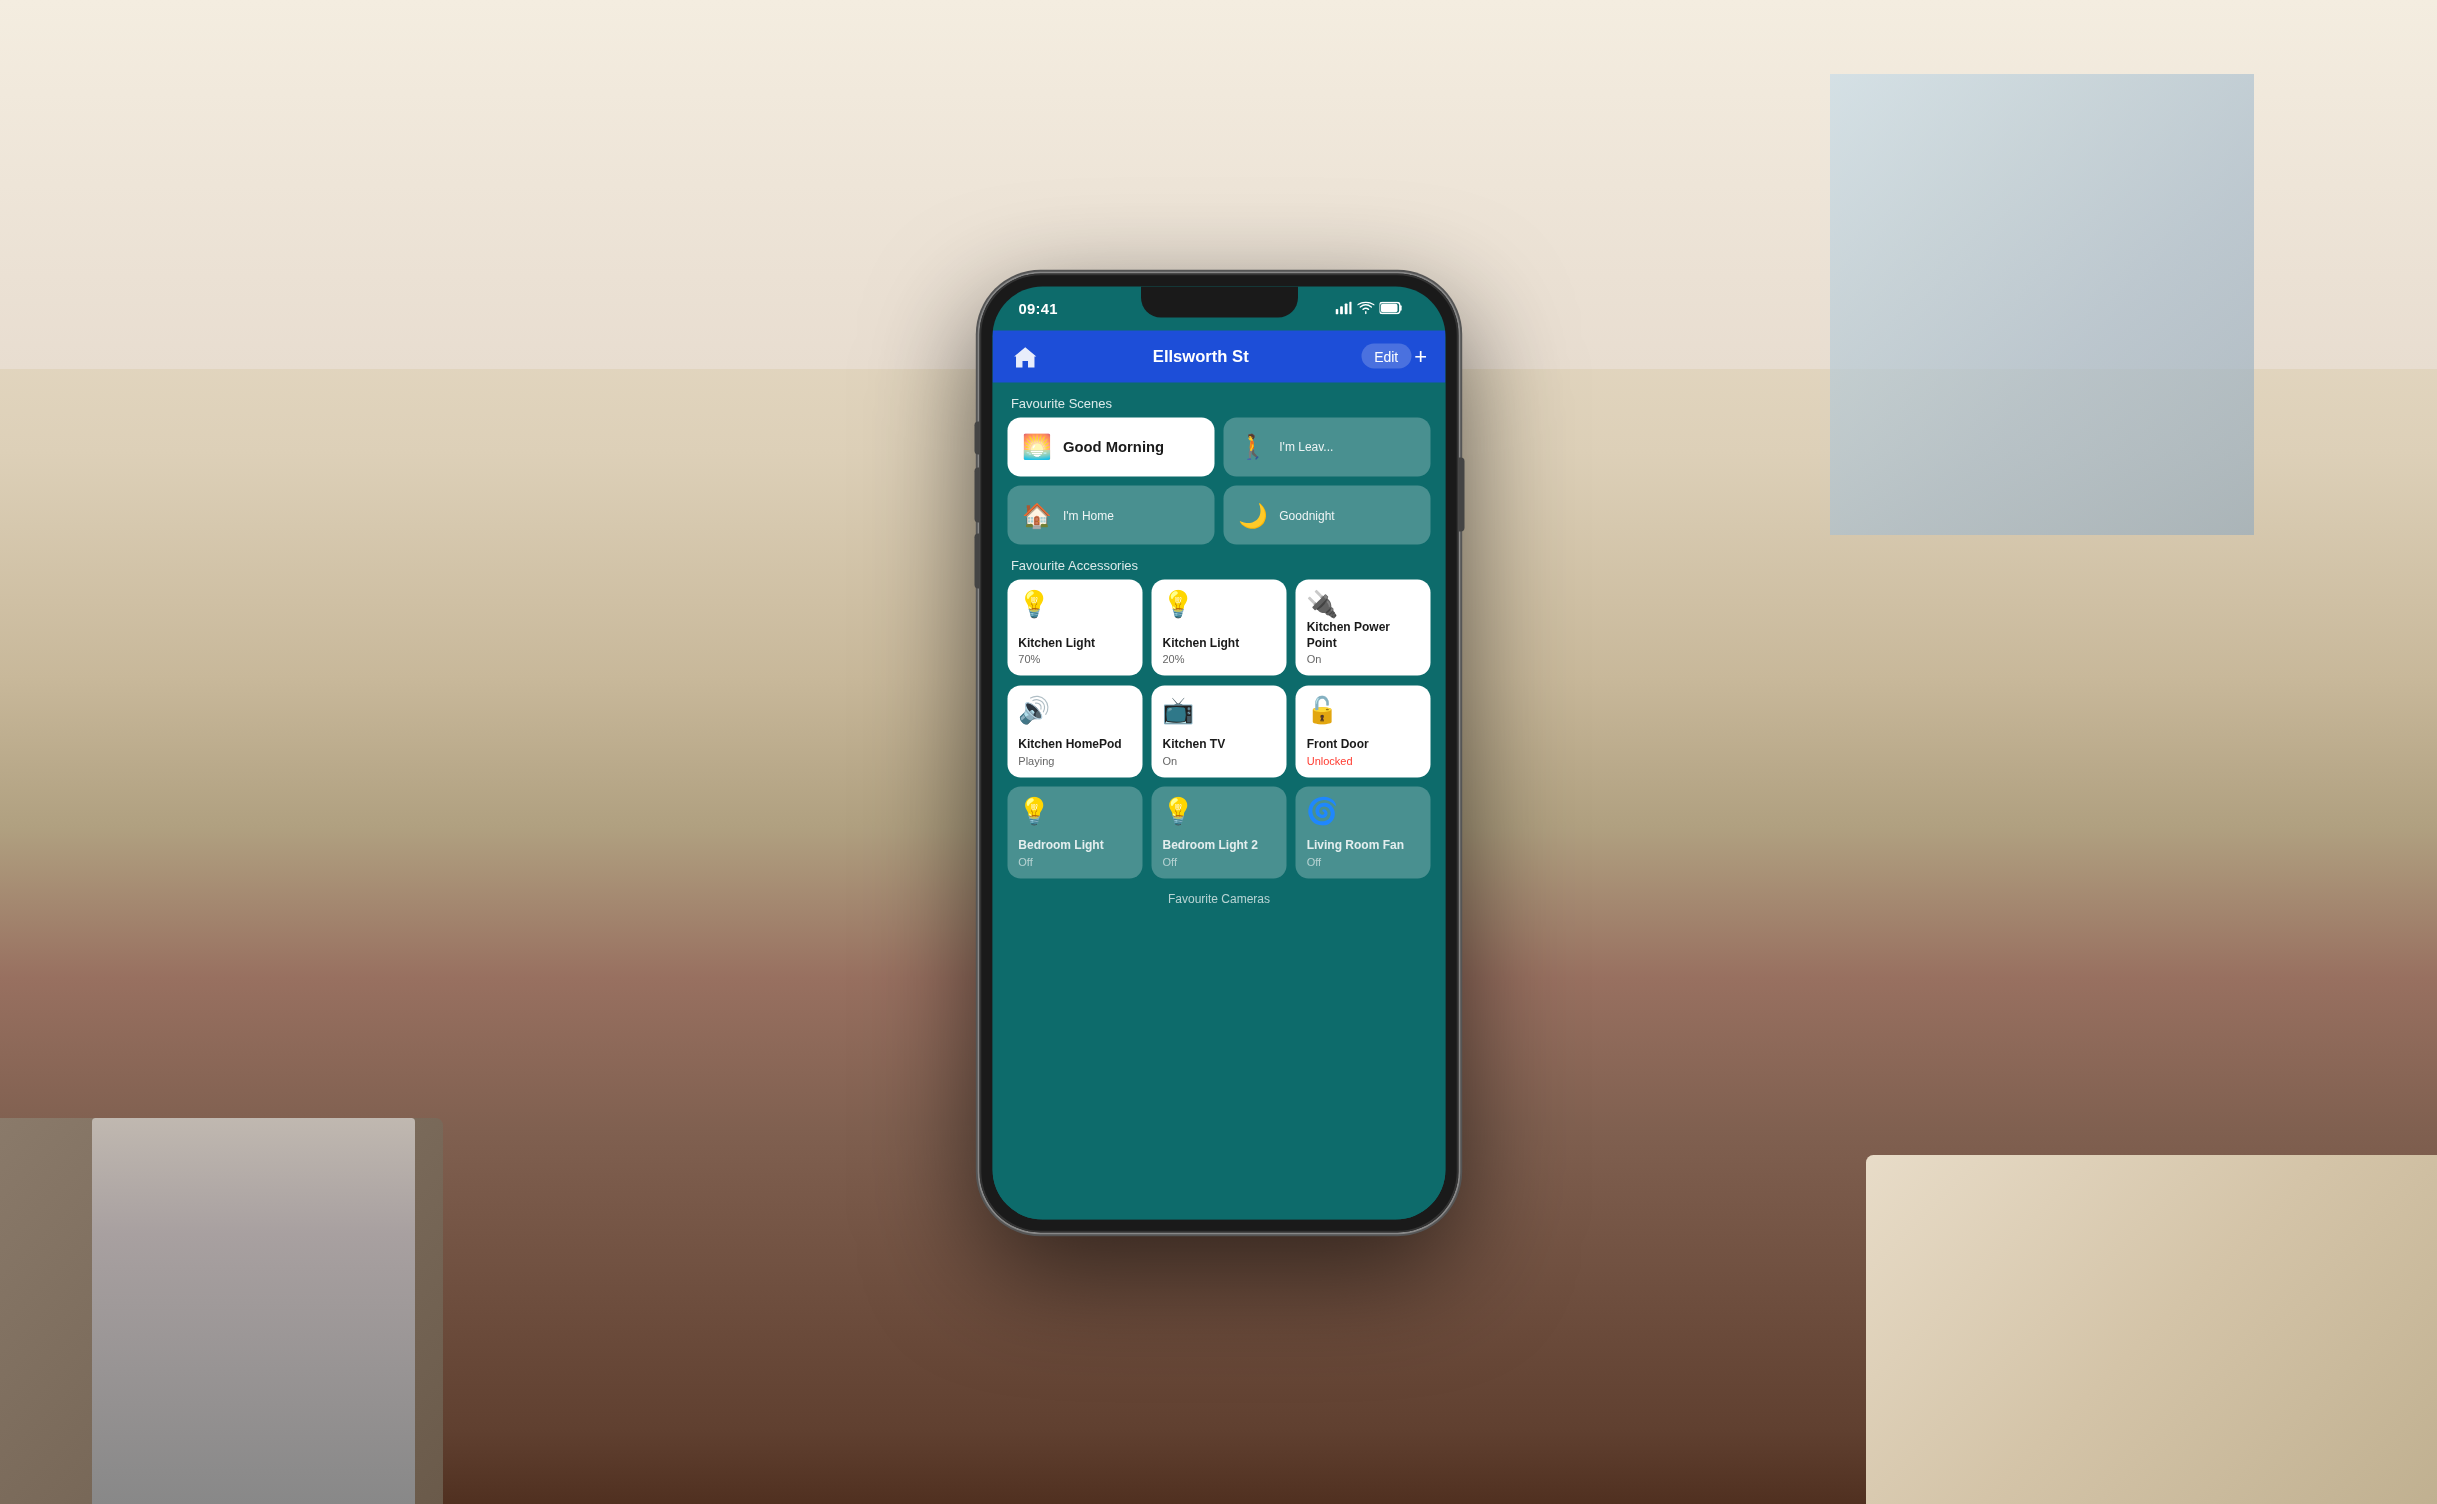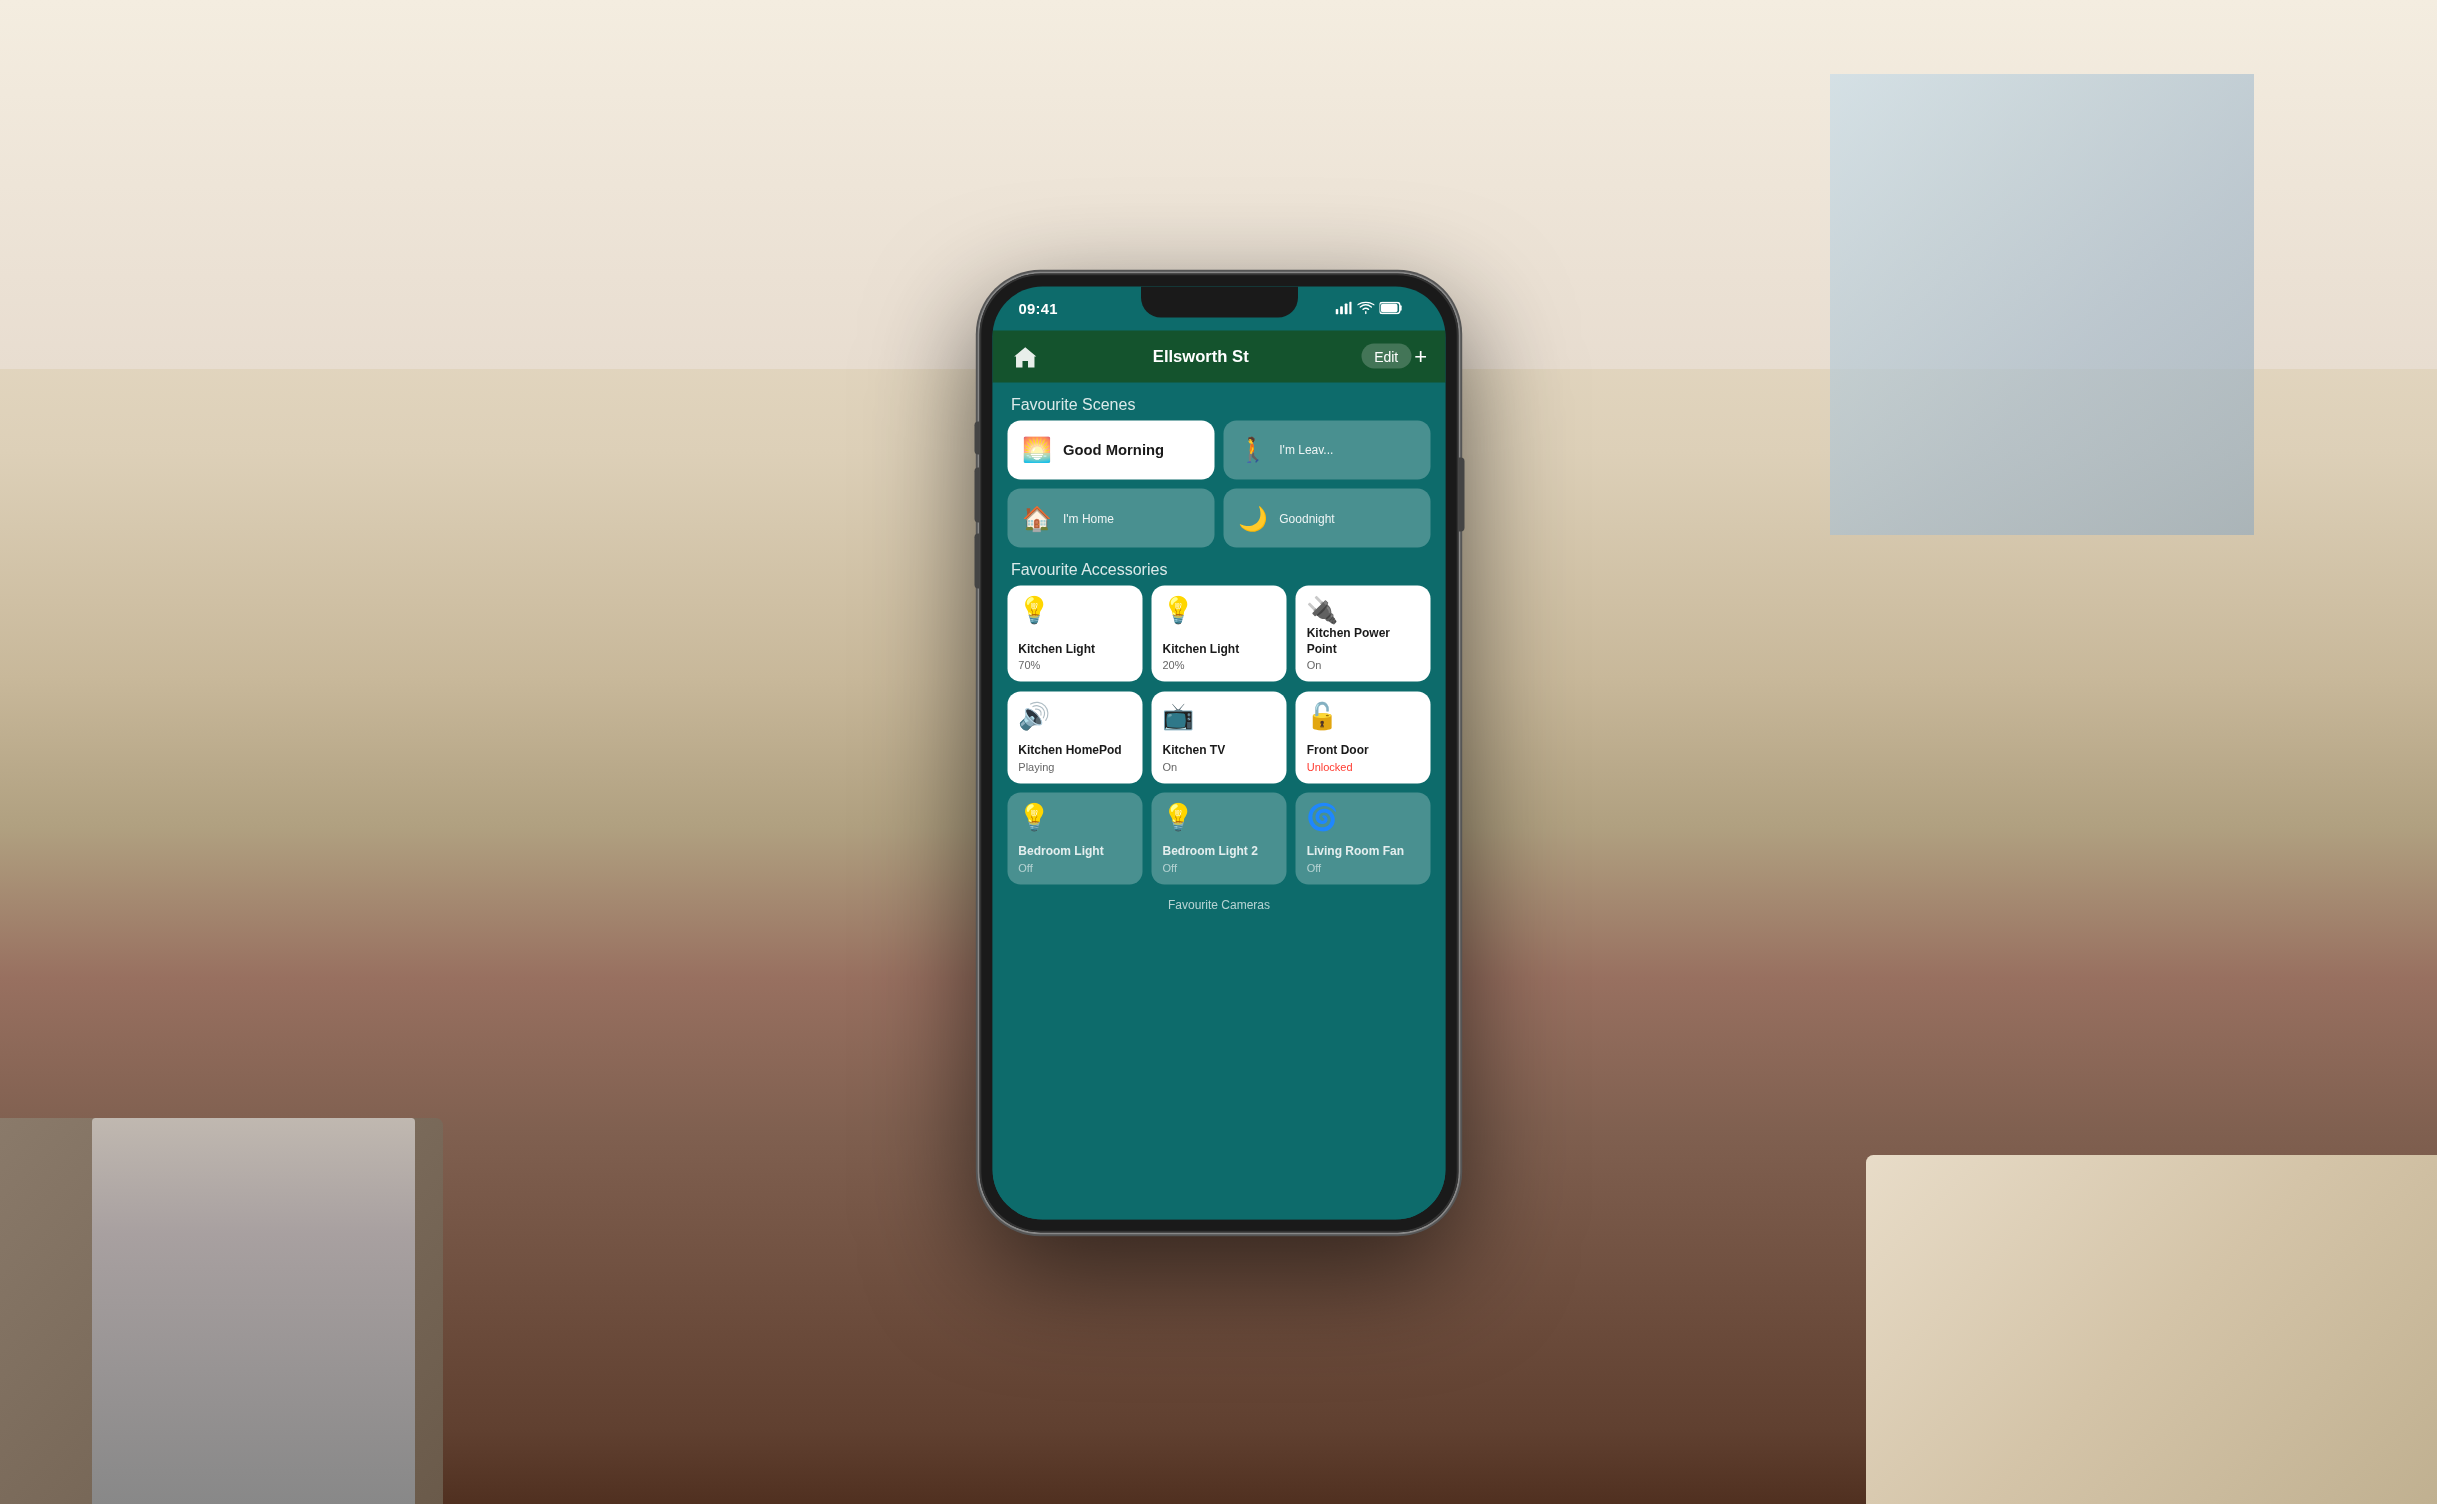--- a/index.html
+++ b/index.html
@@ -91,21 +91,21 @@
       gap: 5.5px;
     }
 
     
     .nav-bar {
       position: absolute;
       top: 44px;
       left: 0;
       right: 0;
       height: 52px;
-      background: #14532d;
+      background: #1d4ed8;
       display: flex;
       align-items: center;
       justify-content: space-between;
       padding: 0 18.4px;
       z-index: 15;
     }
 
     .nav-title {
       color: white;
       font-size: 16.6px;
@@ -146,21 +146,21 @@
       left: 0;
       right: 0;
       bottom: 0;
       overflow: hidden;
       background: #0d6b6b;
     }
 
     
     .section-title {
       color: rgba(255,255,255,0.85);
-      font-size: 16px;
+      font-size: 13px;
       font-weight: 500;
       padding: 13px 18.4px 7.4px;
     }
 
     
     .scenes-grid {
       display: grid;
       grid-template-columns: 1fr 1fr;
       gap: 9.2px;
       padding: 0 14.8px;

